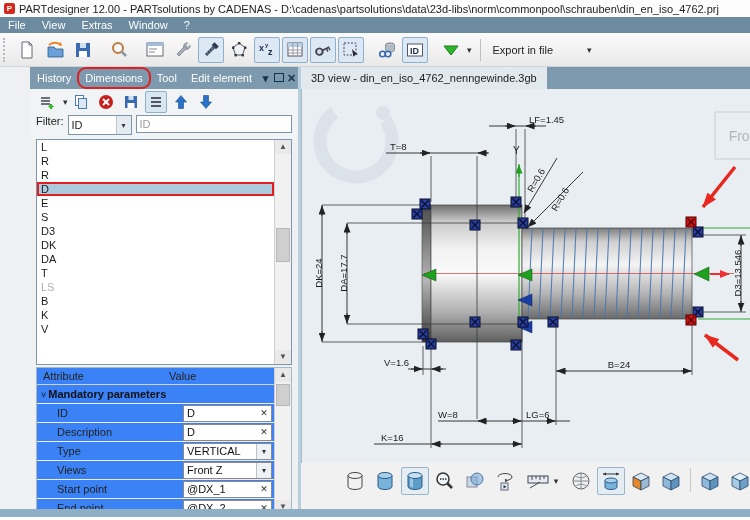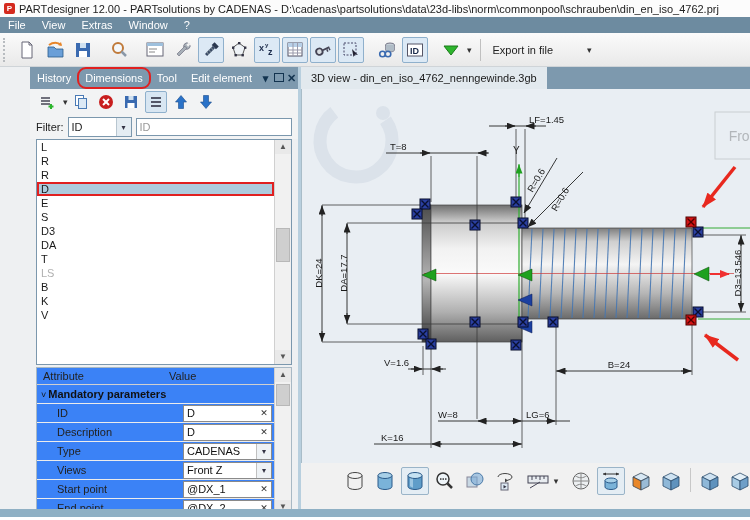--- a/index.html
+++ b/index.html
@@ -36,21 +36,21 @@
   .tab.annot{outline:2px solid #e02020;outline-offset:-1px;border-radius:8px;}
   .tab3d{font-size:11px;color:#1a1a1a;background:#e2e9ee;padding:0 10px;line-height:22px;white-space:nowrap;}
   .tabspace{flex:1 1 auto;}
   .wctl{color:#12334f;font-size:11px;font-weight:bold;width:16px;text-align:center;}
   .wctl .sq{display:inline-block;width:8px;height:7px;border:1.5px solid #12334f;}
   
   .ptools{height:26px;display:flex;align-items:center;padding-left:6px;background:#f2f3f4;flex:0 0 auto;}
   .pbtn{width:20px;height:20px;border:1px solid transparent;display:flex;align-items:center;
     justify-content:center;margin-right:3px;border-radius:2px;}
   .pbtn.on{background:#d8e6f2;border:1px solid #8fb0cc;}
-  .filter-row{height:24px;display:flex;align-items:center;padding:0 6px;background:#f2f3f4;flex:0 0 auto;}
+  .filter-row{height:24px;display:flex;padding:0 6px;background:#f2f3f4;flex:0 0 auto;}
   .filter-label{font-size:11px;color:#222;margin-right:4px;}
   .combo{width:62px;height:18px;border:1px solid #7b97ad;background:#fff;display:flex;align-items:center;margin-right:4px;}
   .combo .val{flex:1;font-size:11px;color:#222;padding-left:3px;}
   .combo .dd{width:14px;height:100%;background:#e4ecf2;border-left:1px solid #b8c6d0;font-size:8px;
     color:#334;display:flex;align-items:center;justify-content:center;}
   .filter-input{flex:1;height:16px;border:1px solid #7b97ad;font-size:11px;padding:0 3px;
     font-family:"Liberation Sans",sans-serif;color:#222;}
   .filter-input::placeholder{color:#999;}
   
   .listbox{height:224px;margin:0 6px;background:#fff;border:1px solid #7b97ad;display:flex;flex:0 0 auto;}
@@ -326,20 +326,21 @@
 
       <div class="listbox">
         <div class="list-items">
           <div class="li">L</div>
           <div class="li">R</div>
           <div class="li">R</div>
           <div class="li sel">D</div>
           <div class="li">E</div>
           <div class="li">S</div>
           <div class="li">D3</div>
+          <div class="li">DK</div>
           <div class="li">DA</div>
           <div class="li">T</div>
           <div class="li dis">LS</div>
           <div class="li">B</div>
           <div class="li">K</div>
           <div class="li">V</div>
         </div>
         <div class="vscroll">
           <div class="sarrow">▲</div>
           <div class="strack">
@@ -373,21 +374,21 @@
                 <div class="vwidget">
                   <span class="vtext">D</span>
                   <span class="vx">✕</span>
                 </div>
               </div>
           </div>
           <div class="arow">
             <div class="acell-n ind">Type</div>
             <div class="acell-v">
                 <div class="vwidget">
-                  <span class="vtext">CADENAS</span>
+                  <span class="vtext">VERTICAL</span>
                   <span class="vdd">▾</span>
                 </div>
               </div>
           </div>
           <div class="arow">
             <div class="acell-n ind">Views</div>
             <div class="acell-v">
                 <div class="vwidget">
                   <span class="vtext">Front Z</span>
                   <span class="vdd">▾</span>

